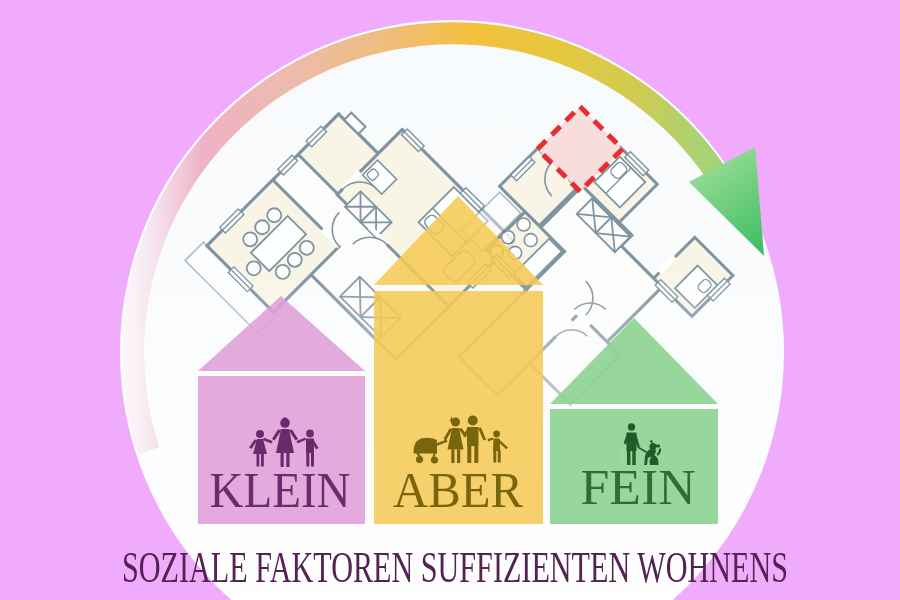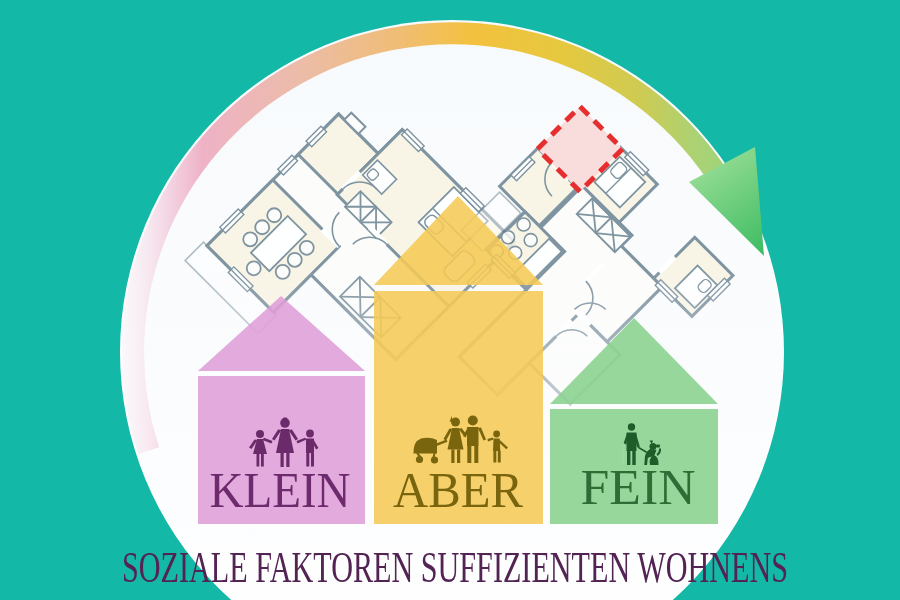--- a/index.html
+++ b/index.html
@@ -1,16 +1,16 @@
 <!DOCTYPE html>
 <html><head>
 <meta charset="utf-8">
 <style>
   html,body{margin:0;padding:0;background:#ffffff;}
-  #stage{position:relative;width:900px;height:600px;overflow:hidden;background:#14b8a6;
+  #stage{position:relative;width:900px;height:600px;overflow:hidden;background:#f0abfc;
          font-family:"Liberation Serif", serif;}
   svg{position:absolute;left:0;top:0;}
 </style>
 </head>
 <body>
 <div id="stage">
 <svg width="900" height="600" viewBox="0 0 900 600">
   <defs>
     <linearGradient id="arcGrad" gradientUnits="userSpaceOnUse" x1="110" y1="0" x2="770" y2="0">
       <stop offset="0.00" stop-color="#f6d8e6" stop-opacity="0"></stop>

